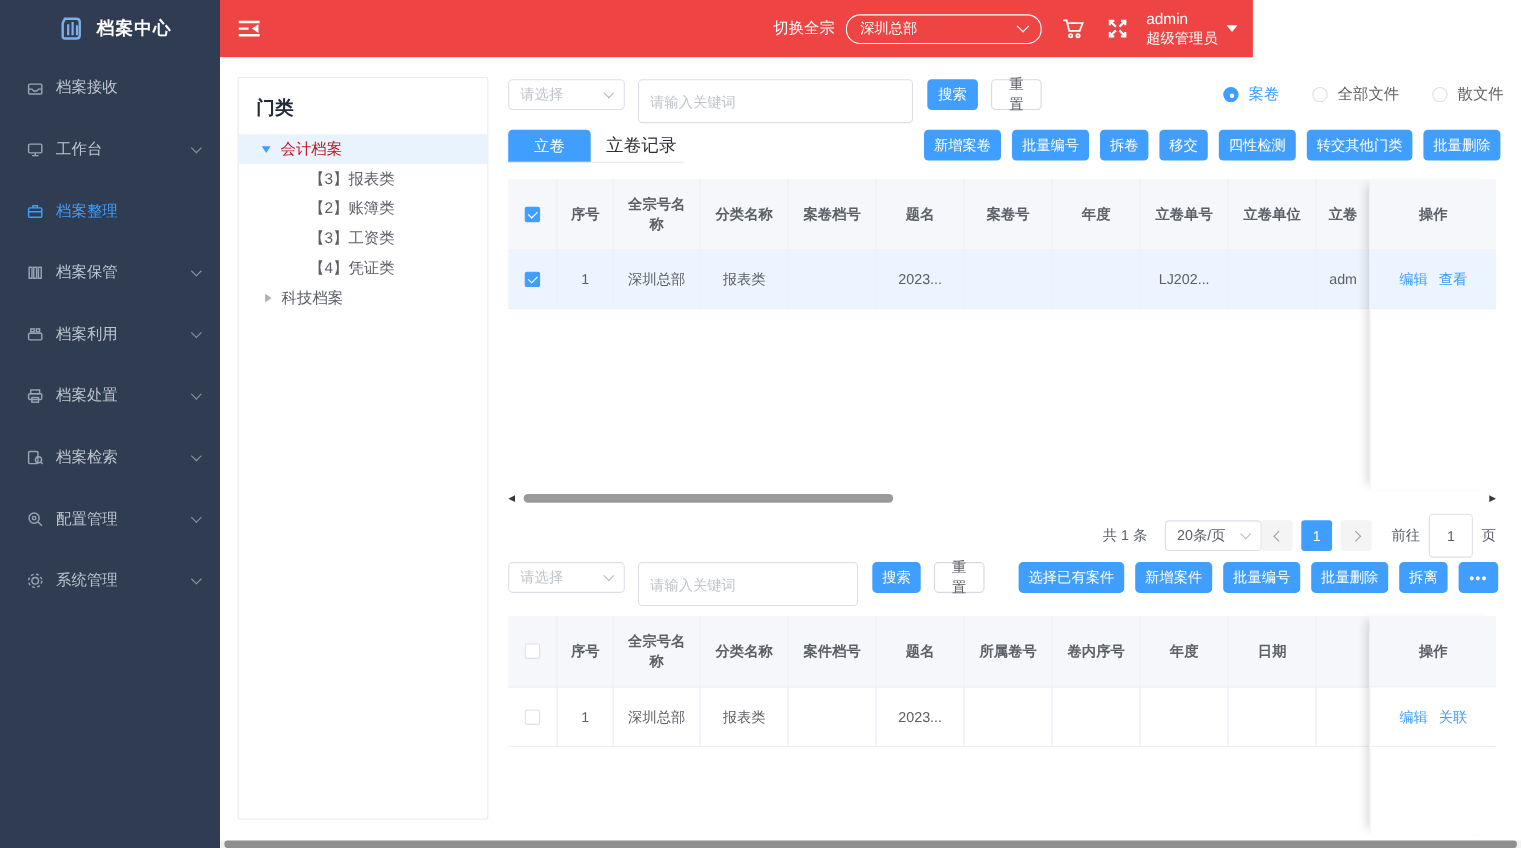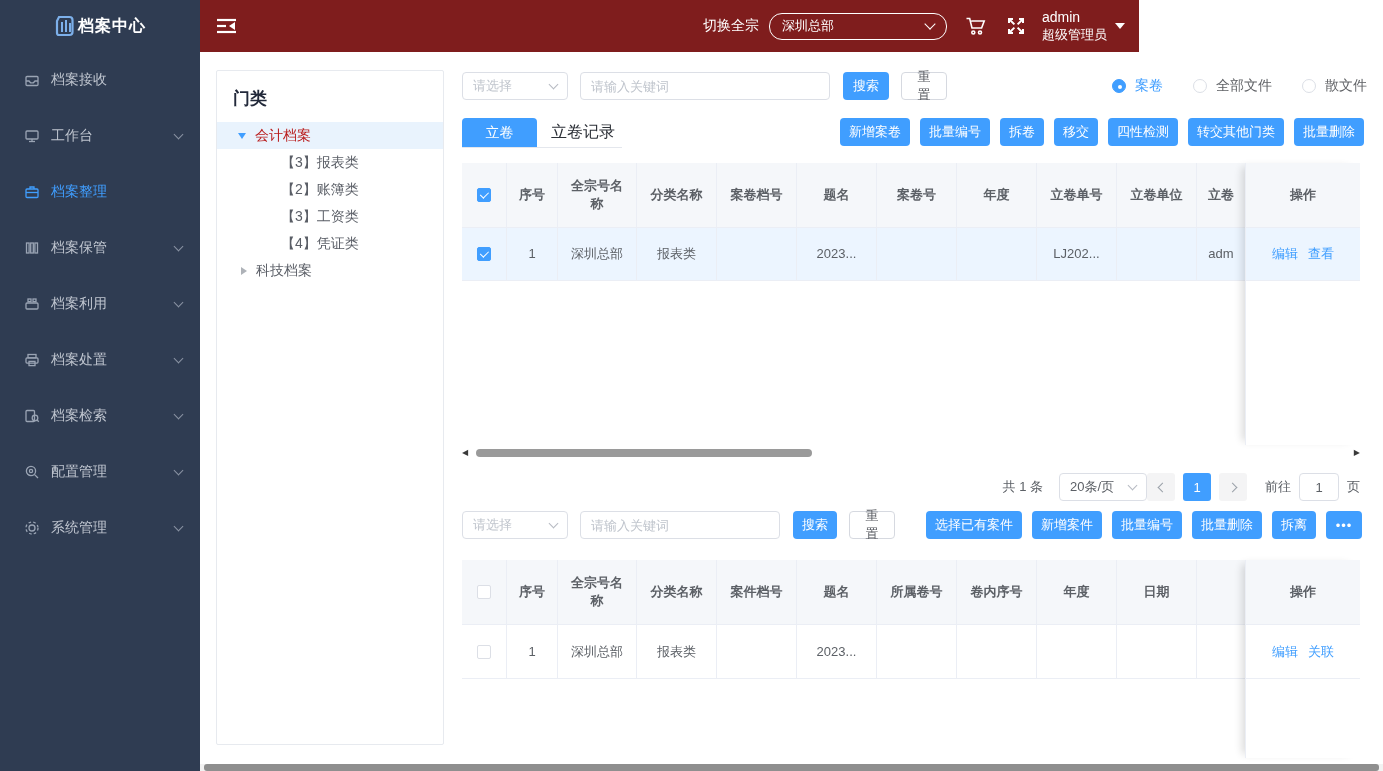--- a/index.html
+++ b/index.html
@@ -2,31 +2,31 @@
 <html><head>
 <meta charset="utf-8">
 <style>
   * { margin:0; padding:0; box-sizing:border-box; }
   html,body { width:1383px; height:771px; }
   body { font-family:"Liberation Sans", sans-serif; background:#fff; overflow:hidden; }
   .screen { position:relative; width:1383px; height:771px; background:#fff; overflow:hidden; }
 
   
   .sidebar { position:absolute; left:0; top:0; width:200px; height:771px; background:#2f3c52; z-index:5; }
-  .logo { height:52px; display:flex; align-items:center; padding-left:52px; }
+  .logo { height:52px; display:flex; align-items:center; padding-left:52px; gap:10px; }
   .logo-title { color:#fff; font-size:16px; font-weight:bold; letter-spacing:1px; }
   .menu-item { height:56px; display:flex; align-items:center; padding:0 18px 0 24px; color:#bfc5cf; font-size:14px; cursor:pointer; }
   .menu-item .mi-icon { width:16px; height:16px; margin-right:11px; color:#9aa4b4; flex:none; }
   .menu-item .mi-label { flex:1; }
   .menu-item.active { color:#409eff; }
   .menu-item.active .mi-icon { color:#409eff; }
   .chev { width:7px; height:7px; border-right:1.4px solid #8a93a3; border-bottom:1.4px solid #8a93a3; transform:rotate(45deg); margin-top:-4px; }
 
   
-  .topbar { position:absolute; left:200px; top:0; width:939px; height:52px; background:#7f1d1d; display:flex; align-items:center; padding:0 14px 0 16px; }
+  .topbar { position:absolute; left:200px; top:0; width:939px; height:52px; background:#ef4444; display:flex; align-items:center; padding:0 14px 0 16px; }
   .collapse-btn { width:22px; height:18px; cursor:pointer; }
   .topbar-right { margin-left:auto; display:flex; align-items:center; }
   .switch-label { color:#fff; font-size:14px; margin-right:10px; }
   .fonds-select { width:178px; height:27px; border:1px solid #fff; border-radius:13px; display:flex; align-items:center; padding:0 12px; color:#fff; font-size:13px; cursor:pointer; }
   .fonds-select .sel-text { flex:1; }
   .fonds-select .chev-w { width:8px; height:8px; border-right:1.8px solid #fff; border-bottom:1.8px solid #fff; transform:rotate(45deg); margin-top:-4px; }
   .top-icon { margin-left:18px; cursor:pointer; display:flex; }
   .user-block { margin-left:16px; color:#fff; line-height:17px; text-align:left; cursor:pointer; }
   .user-name { font-size:14px; }
   .user-role { font-size:13px; }
@@ -38,21 +38,21 @@
   .tree-node { height:27px; display:flex; align-items:center; font-size:14px; color:#5a5e66; cursor:pointer; }
   .tree-node.selected { background:#e9f3fd; color:#b91c1c; }
   .caret-down { width:0; height:0; border-left:4.5px solid transparent; border-right:4.5px solid transparent; border-top:6px solid #409eff; margin:0 9px 0 21px; }
   .caret-right { width:0; height:0; border-top:4.5px solid transparent; border-bottom:4.5px solid transparent; border-left:6px solid #aeb2b8; margin:0 9px 0 24px; }
   .tree-child { padding-left:64px; }
 
   
   .select-box { position:absolute; height:28px; border:1px solid #dcdfe6; border-radius:4px; background:#fff; display:flex; align-items:center; padding:0 10px; font-size:13px; color:#bfc4cc; cursor:pointer; }
   .select-box .sel-text { flex:1; }
   .chev-g { width:7px; height:7px; border-right:1.4px solid #b6bac2; border-bottom:1.4px solid #b6bac2; transform:rotate(45deg); margin-top:-3px; }
-  .text-input { position:absolute; height:28px; border:1px solid #dcdfe6; border-radius:4px; background:#fff; padding:0 10px; font-size:13px; color:#333; font-family:"Liberation Sans",sans-serif; outline:none; }
+  .text-input { position:absolute; height:40px; border:1px solid #dcdfe6; border-radius:4px; background:#fff; padding:0 10px; font-size:13px; color:#333; font-family:"Liberation Sans",sans-serif; outline:none; }
   .text-input::placeholder { color:#bfc4cc; }
   .btn-p { background:#409eff; color:#fff; border:none; border-radius:4px; height:28px; font-size:13px; padding:0 9px; display:inline-flex; align-items:center; justify-content:center; cursor:pointer; font-family:"Liberation Sans",sans-serif; white-space:nowrap; }
   .btn-w { background:#fff; color:#56595f; border:1px solid #d6d9e0; border-radius:4px; height:28px; font-size:13px; padding:0 11px; display:inline-flex; align-items:center; justify-content:center; cursor:pointer; font-family:"Liberation Sans",sans-serif; }
 
   .radios { position:absolute; top:72px; right:16px; height:28px; display:flex; align-items:center; gap:30px; }
   .radio-item { display:flex; align-items:center; gap:9px; font-size:14px; color:#606266; cursor:pointer; }
   .radio-item.on { color:#409eff; }
   .rdot { width:14px; height:14px; border-radius:50%; border:1px solid #dcdfe6; background:#fff; position:relative; flex:none; }
   .radio-item.on .rdot { background:#409eff; border-color:#409eff; }
   .radio-item.on .rdot::after { content:""; position:absolute; left:4.5px; top:4.5px; width:4px; height:4px; border-radius:50%; background:#fff; }

